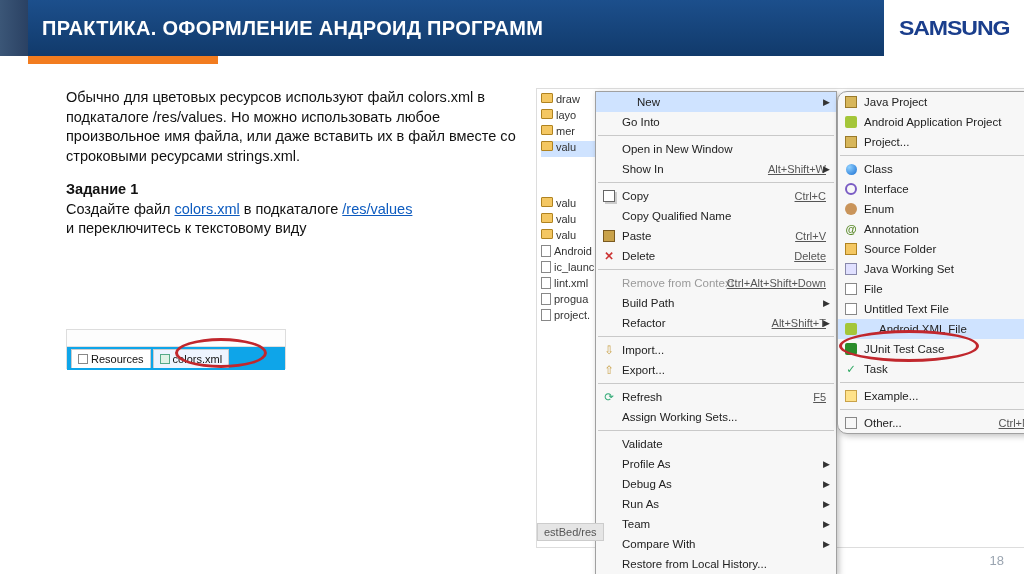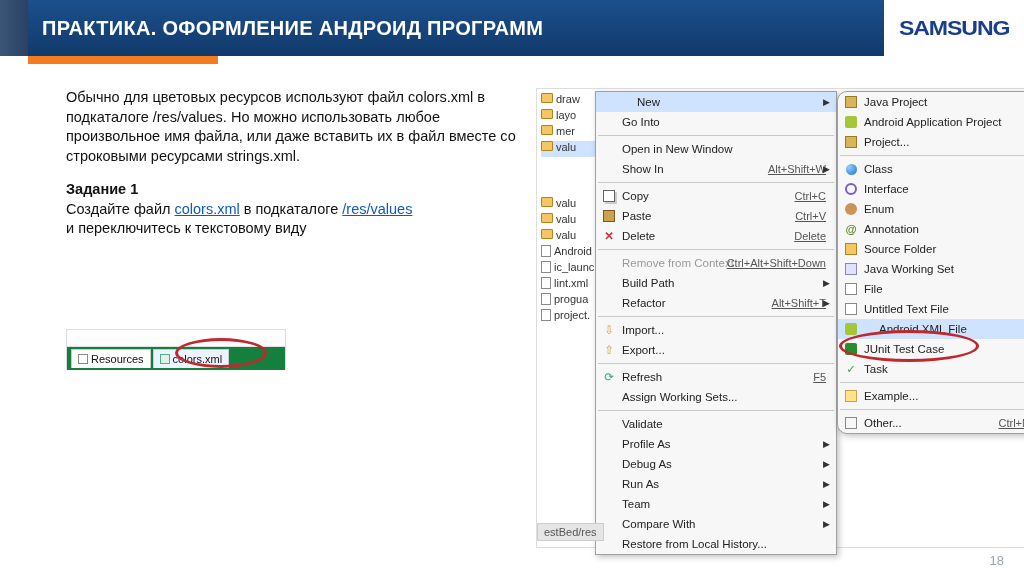--- a/index.html
+++ b/index.html
@@ -10,21 +10,21 @@
   .hbar-main { flex: 1; height: 56px; background: linear-gradient(to bottom,#1c4f8c,#113a6b); display: flex; align-items: center; padding-left: 14px; }
   .title { color: #fff; font-size: 20px; font-weight: bold; letter-spacing: .3px; }
   .logo { width: 140px; height: 56px; display: flex; align-items: center; justify-content: center; font-family: Arial, sans-serif; font-weight: bold; font-size: 21px; color: #1a3e8c; letter-spacing: -1px; }
   .logo span { transform: scaleX(1.1); }
   .content { display: flex; padding: 32px 22px 0 22px; gap: 10px; }
   .leftcol { width: 460px; font-size: 14.5px; color: #111; line-height: 1.35; margin-left: 44px; }
   .leftcol p { margin-bottom: 14px; }
   .task { font-weight: bold; }
   .leftcol a { color: #0d5bbf; text-decoration: underline; }
   .tabs-img { margin-top: 90px; width: 220px; border: 1px solid #ddd; background: #fdfdfd; height: 40px; position: relative; }
-  .tabs-row { display:flex; align-items:center; gap:2px; height: 24px; padding: 2px 4px; background: #15803d; border-top:1px solid #e0e0e0; font-size: 11px; }
+  .tabs-row { display:flex; align-items:center; gap:2px; height: 24px; padding: 2px 4px; background: #0ea5e9; border-top:1px solid #e0e0e0; font-size: 11px; }
   .tab { display:flex; align-items:center; gap:3px; padding:2px 6px; background:#fff; border:1px solid #ccc; border-bottom:none; }
   .tab.active { background:#eef4ff; }
   .ellipse-red { position:absolute; border:3px solid #c1272d; border-radius:50%; pointer-events:none; }
   .rightcol { flex:1; position:relative; }
   .explorer { position:absolute; left:0; top:0; width: 510px; height:460px; background:#fff; border:1px solid #ddd; }
   .tree { position:absolute; left:4px; top:4px; width:70px; font-size:11px; color:#333; }
   .tree-item { display:flex; align-items:flex-start; gap:3px; height:16px; }
   .folder-icon { width:12px; height:10px; background:#f4c762; border:1px solid #b08320; border-radius:1px; display:inline-block; }
   .file-icon { width:10px; height:12px; background:#fff; border:1px solid #888; display:inline-block; }
   .tree-sel { background:#cfe3ff; }
@@ -157,20 +157,23 @@
           </div>
           <div class="sep"></div>
           <div class="row">
             <span class="ic">
               <span class="mini-icon" style="border:1px solid #666;background:#fff;box-shadow:2px 2px 0 #ccc"></span>
             </span>
             <span>Copy</span>
             <span class="sc">Ctrl+C</span>
           </div>
           <div class="row">
+            <span>Copy Qualified Name</span>
+          </div>
+          <div class="row">
             <span class="ic">
               <span class="mini-icon" style="background:#c9a24a;border:1px solid #7a5a20"></span>
             </span>
             <span>Paste</span>
             <span class="sc">Ctrl+V</span>
           </div>
           <div class="row">
             <span class="ic">
               <span style="color:#c33;font-weight:bold">✕</span>
             </span>

